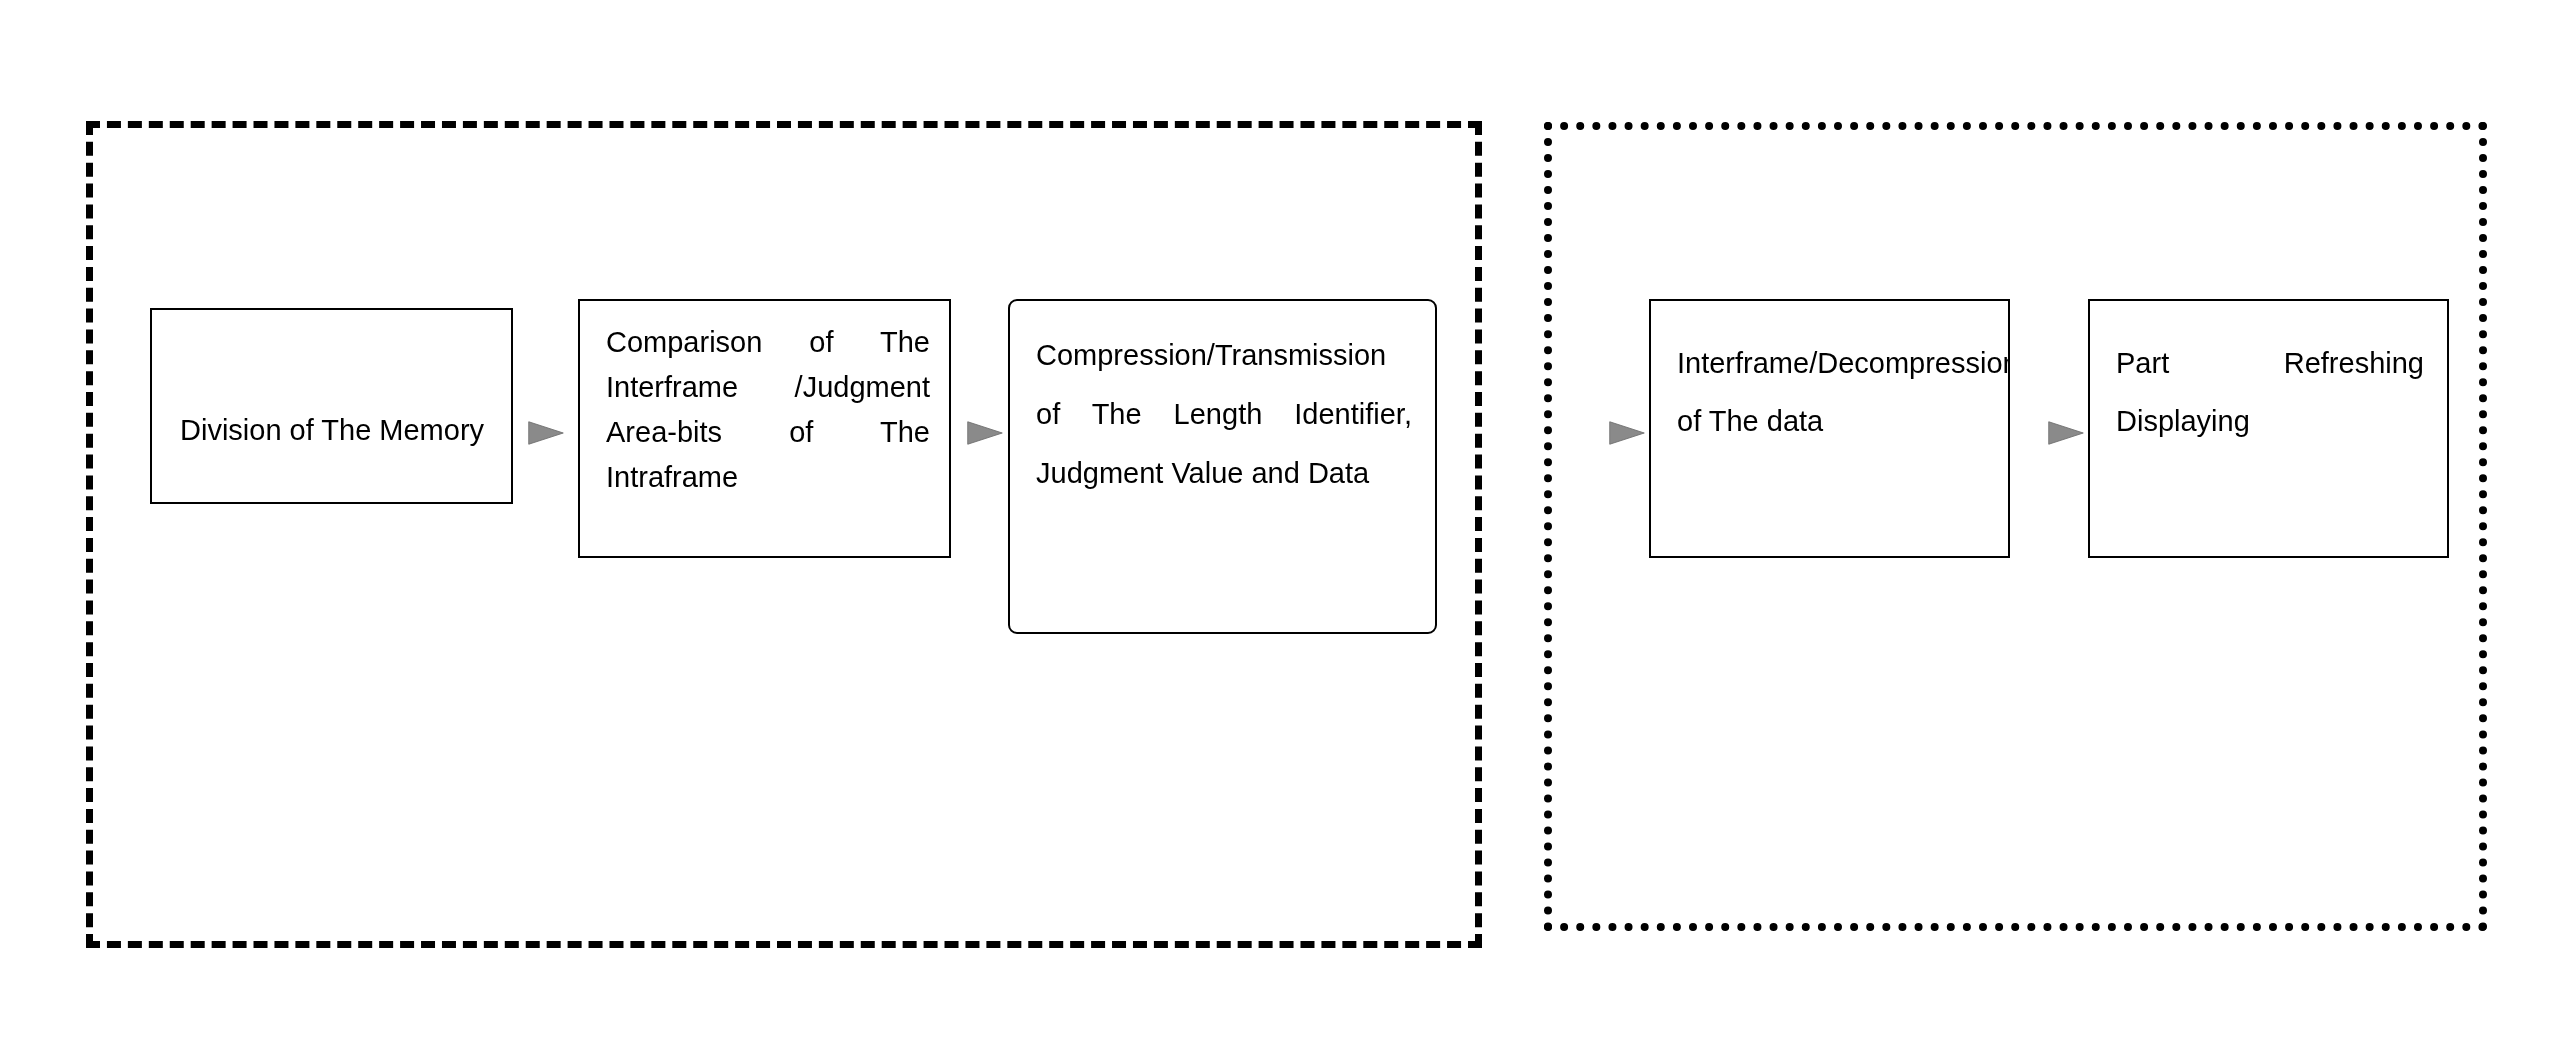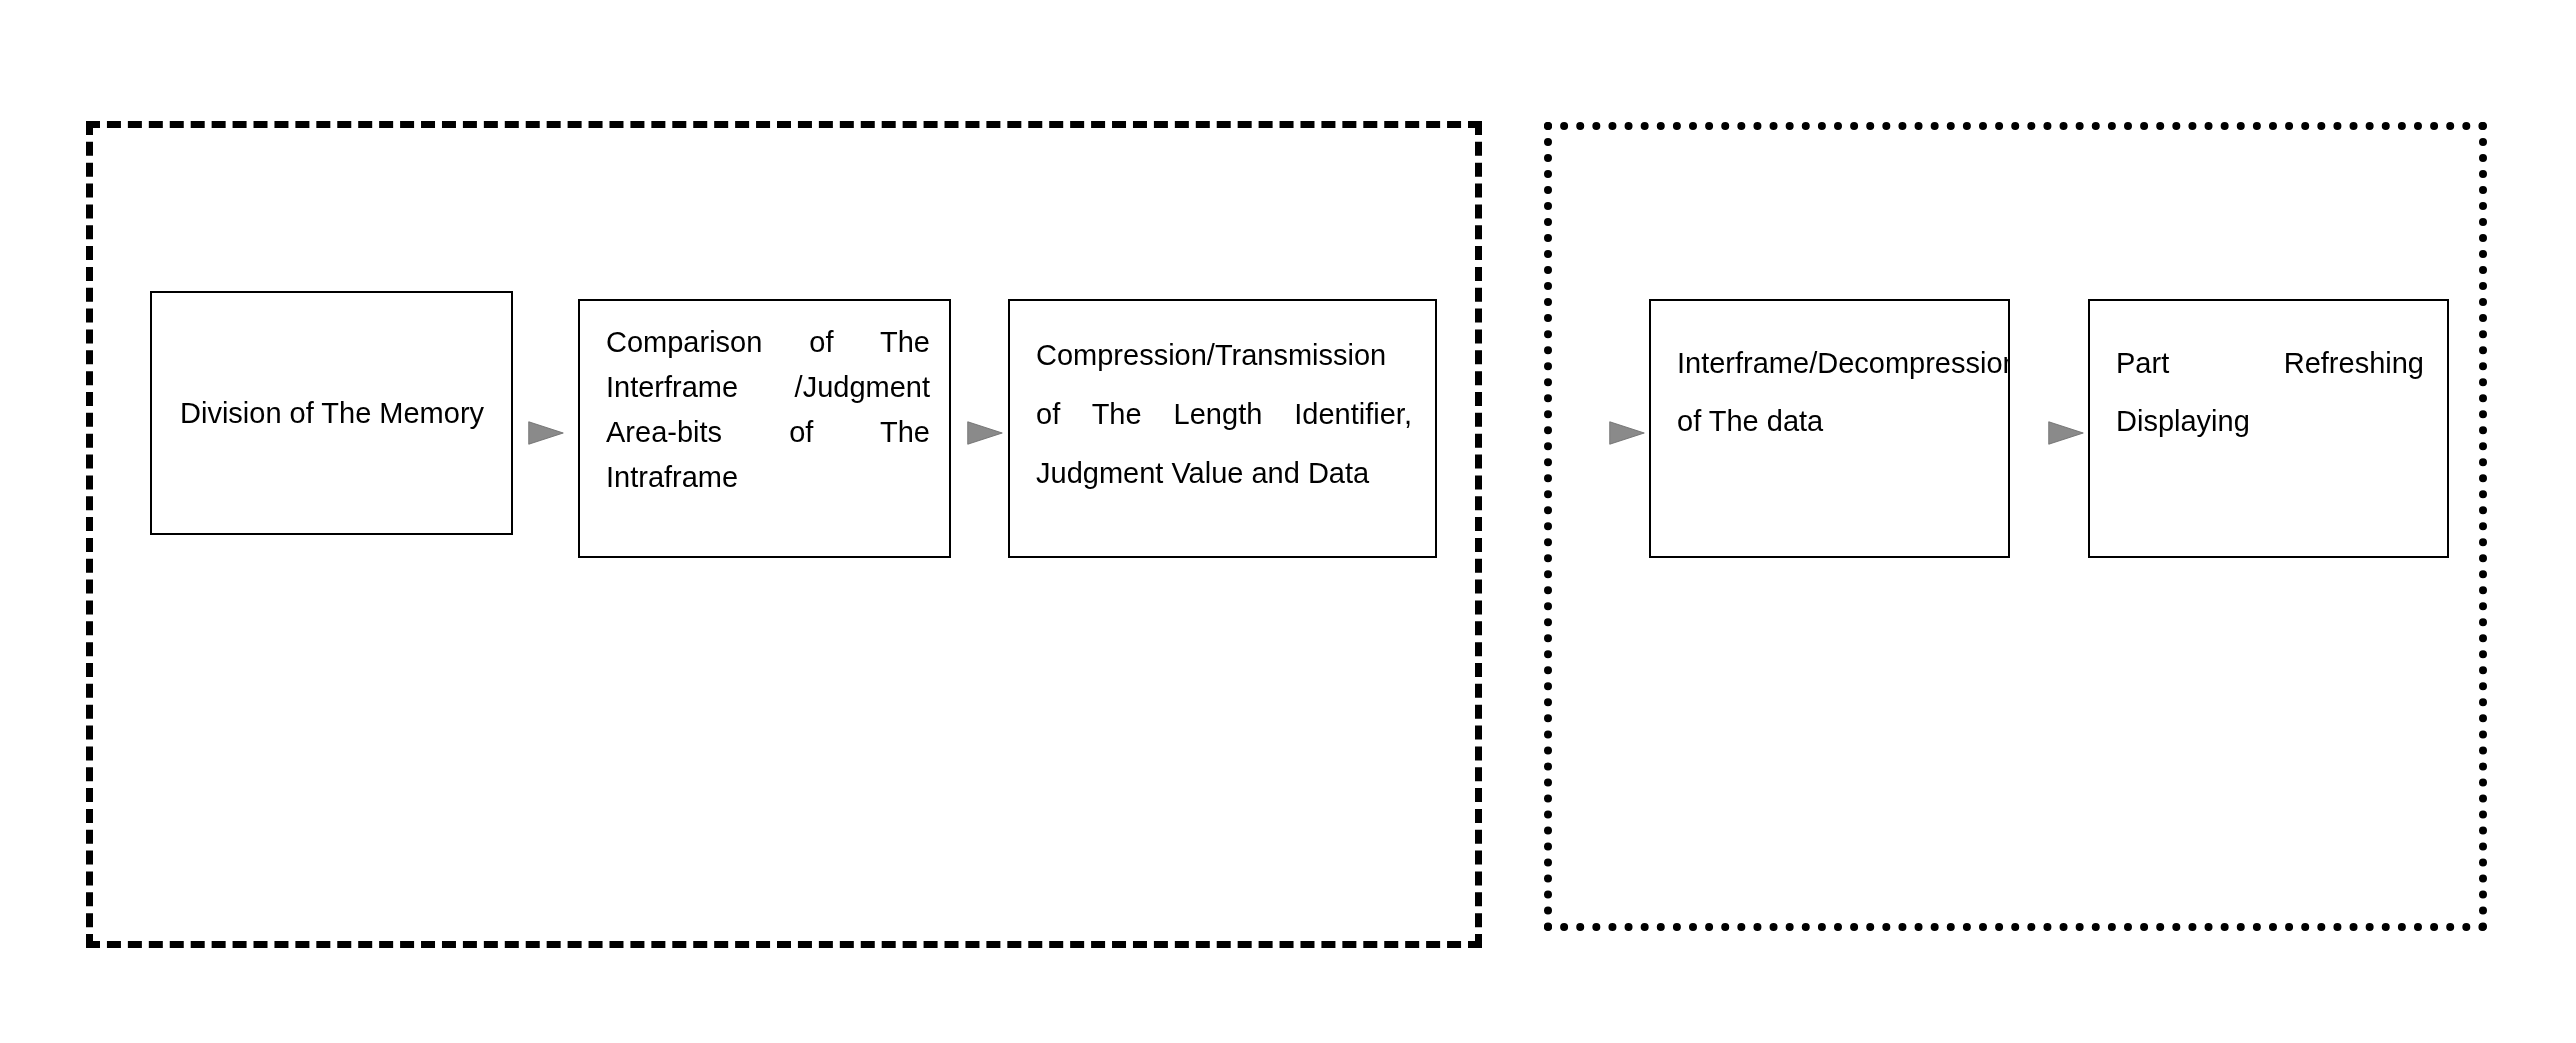--- a/index.html
+++ b/index.html
@@ -110,41 +110,41 @@
 </style>
 </head>
 <body>
 
 <div id="canvas">
 
   <div class="group group-dashed" style="left:86px; top:121px; width:1396px; height:827px;"></div>
 
   <div class="group group-dotted" style="left:1544px; top:122px; width:943px; height:809px;"></div>
 
-  <div class="node n1" style="left:150px; top:291px; width:363px; height:244px;">
+  <div class="node n1" style="left:150px; top:308px; width:363px; height:196px;">
     <span class="node-text">Division of The Memory</span>
   </div>
 
   <div class="arrow" style="left:527px; top:418px;">
     <svg viewBox="0 0 44 34" xmlns="http://www.w3.org/2000/svg">
       <polygon points="2,4 42,17 2,30" fill="#8a8a8a" stroke="#6e6e6e" stroke-width="1"></polygon>
     </svg>
   </div>
 
   <div class="node n2" style="left:578px; top:299px; width:373px; height:259px;">
     <span class="node-text">Comparison of The Interframe /Judgment Area-bits of The Intraframe</span>
   </div>
 
   <div class="arrow" style="left:966px; top:418px;">
     <svg viewBox="0 0 44 34" xmlns="http://www.w3.org/2000/svg">
       <polygon points="2,4 42,17 2,30" fill="#8a8a8a" stroke="#6e6e6e" stroke-width="1"></polygon>
     </svg>
   </div>
 
-  <div class="node n3" style="left:1008px; top:299px; width:429px; height:259px;">
+  <div class="node n3" style="left:1008px; top:299px; width:429px; height:335px;border-radius:9px;">
     <span class="node-text">Compression/Transmission of The Length Identifier, Judgment Value and Data</span>
   </div>
 
   <div class="arrow" style="left:1608px; top:418px;">
     <svg viewBox="0 0 44 34" xmlns="http://www.w3.org/2000/svg">
       <polygon points="2,4 42,17 2,30" fill="#8a8a8a" stroke="#6e6e6e" stroke-width="1"></polygon>
     </svg>
   </div>
 
   <div class="node n4" style="left:1649px; top:299px; width:361px; height:259px;">

